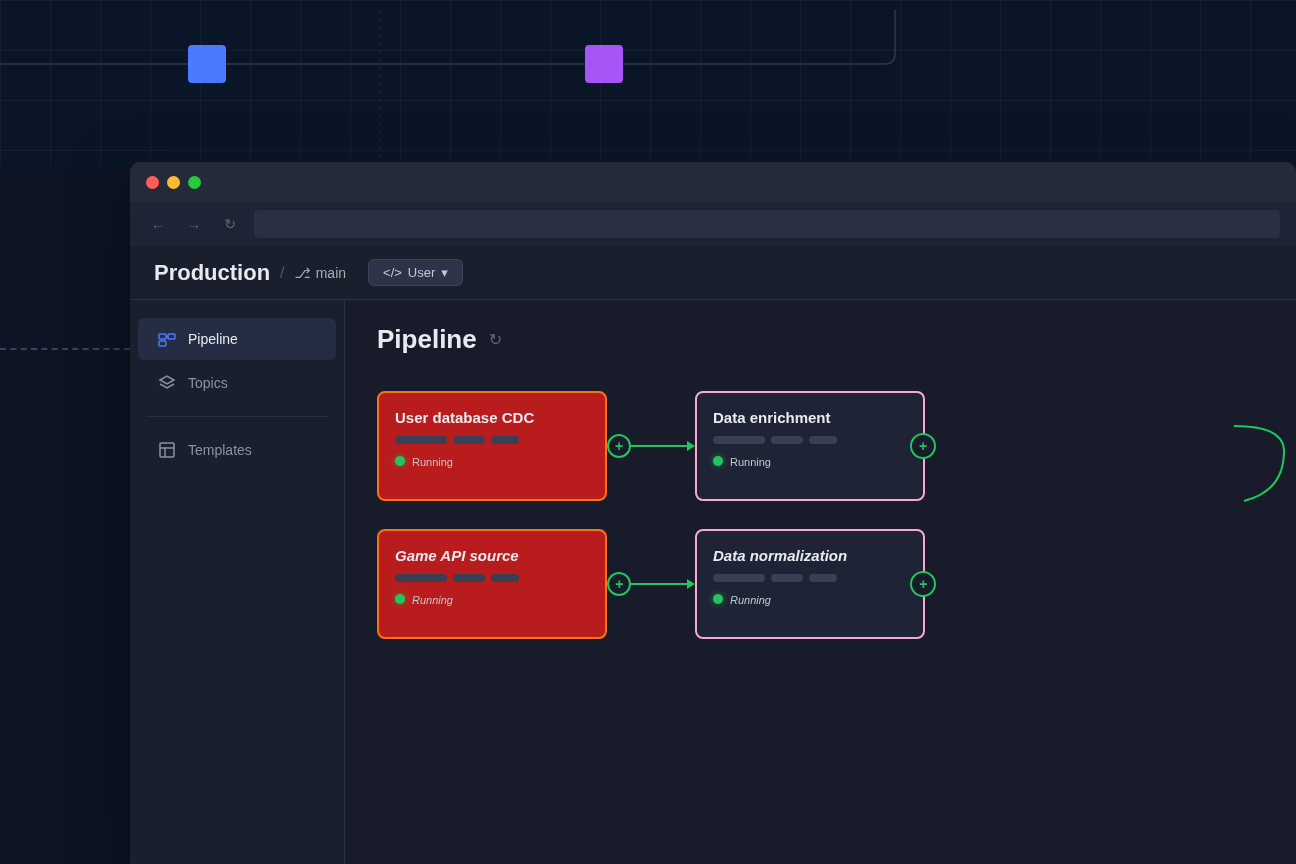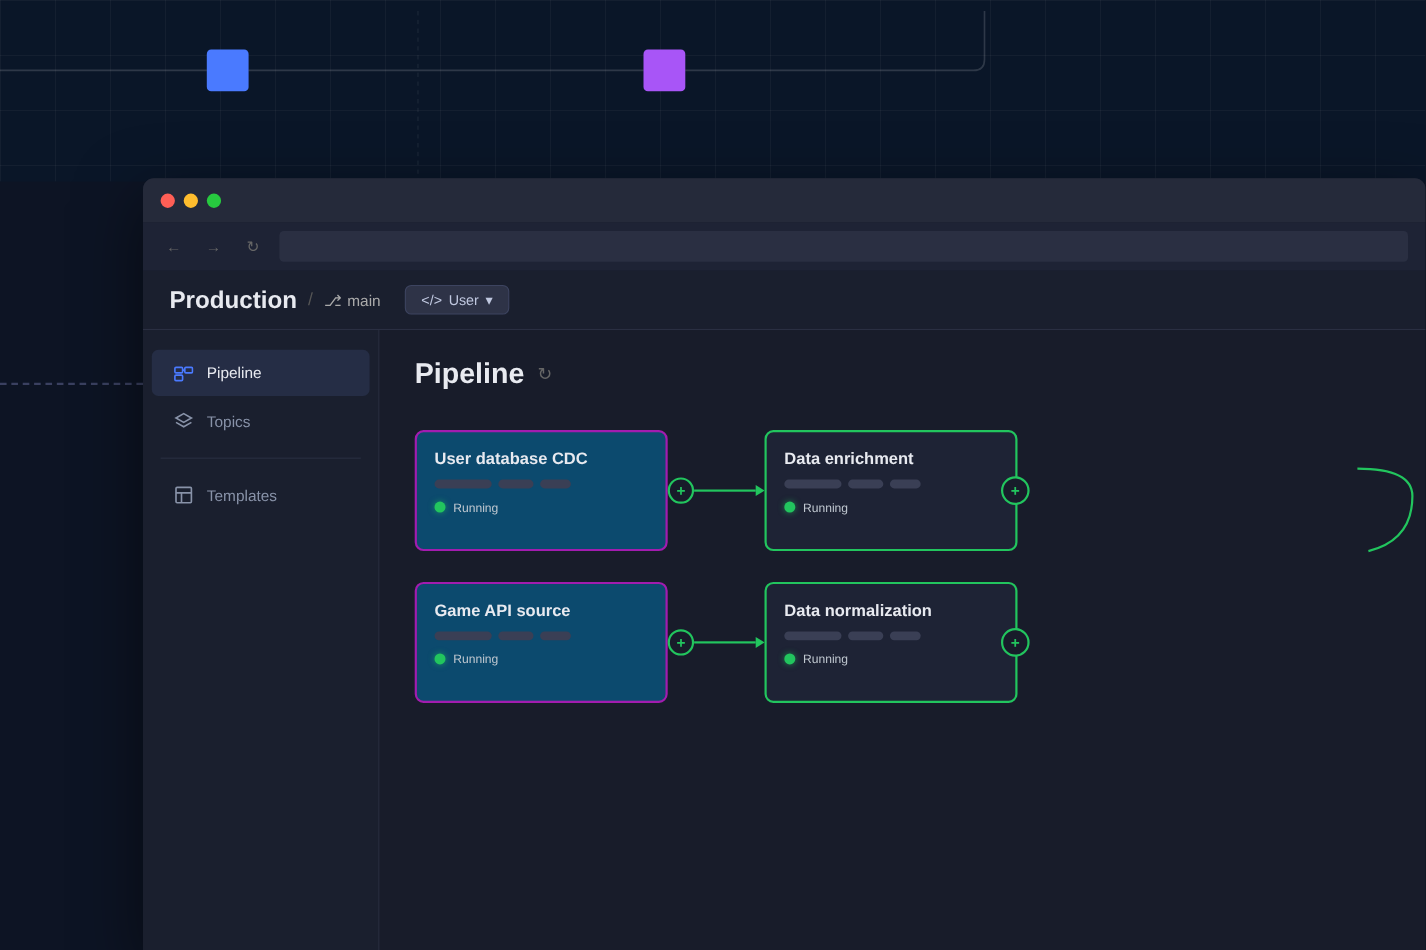--- a/index.html
+++ b/index.html
@@ -253,26 +253,26 @@
     .pipeline-node {
       width: 230px;
       min-height: 110px;
       border-radius: 8px;
       padding: 16px;
       position: relative;
       flex-shrink: 0;
     }
 
     .node-blue-border {
-      border: 2px solid #a21caf;
-      background: #0c4a6e;
+      border: 2px solid #f97316;
+      background: #b91c1c;
     }
 
     .node-purple-border {
-      border: 2px solid #22c55e;
+      border: 2px solid #f9a8d4;
       background: #1e2335;
     }
 
     .node-title {
       color: #e8eaf0;
       font-size: 15px;
       font-weight: 600;
       margin-bottom: 10px;
     }
 
@@ -492,21 +492,21 @@
             </div>
 
             <div class="right-connector-plus">+</div>
           </div>
 
           <svg style="position: absolute; right: -30px; top: -20px; overflow: visible;" width="60" height="140">
             <path d="M0 55 Q50 55 50 80 Q50 120 10 130" stroke="#22c55e" stroke-width="2" fill="none"></path>
           </svg>
         </div>
 
-        <div style="display: flex; align-items: center; position: relative;">
+        <div style="display: flex; align-items: center; position: relative; font-style: italic;">
 
           <div class="pipeline-node node-blue-border">
             <div class="node-title">Game API source</div>
             <div class="node-tags">
               <div class="node-tag tag-long"></div>
               <div class="node-tag tag-med"></div>
               <div class="node-tag tag-short"></div>
             </div>
             <div class="node-status">
               <div class="status-dot"></div>

